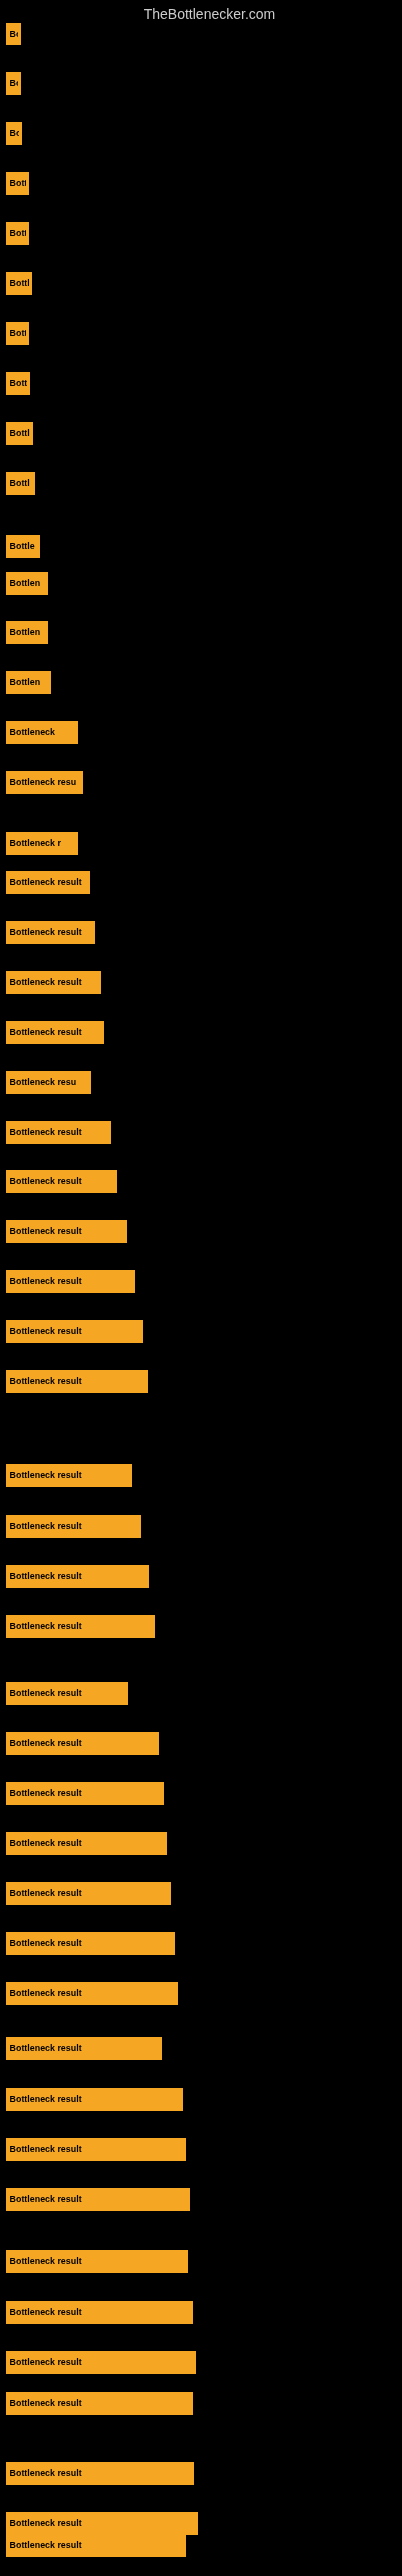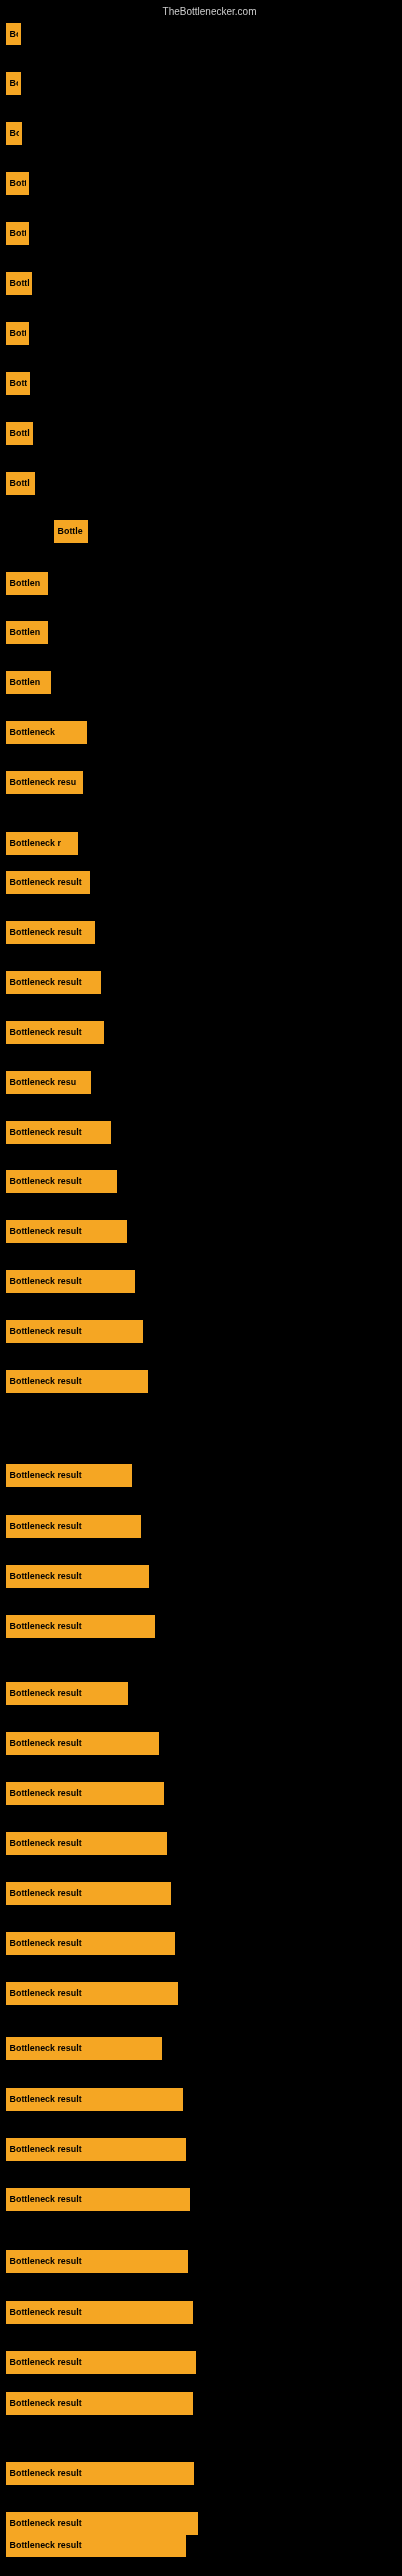--- a/index.html
+++ b/index.html
@@ -5,21 +5,21 @@
     * { margin: 0; padding: 0; box-sizing: border-box; }
     body {
       background-color: #000;
       width: 403px;
       min-height: 2576px;
       font-family: Arial, sans-serif;
       position: relative;
     }
     .site-title {
       color: #ccc;
-      font-size: 10px;
+      font-size: 14px;
       text-align: center;
       padding: 6.4px 0 3.2px 0;
       position: absolute;
       top: 0;
       left: 16px;
       right: 0;
     }
     .bar-container {
       position: absolute;
       left: 6.4px;
@@ -88,42 +88,42 @@
     <div class="bar-container" style="top: 422px;">
       <div class="bar" style="width: 26.6px;">
         <span class="bar-label">Bottl</span>
       </div>
     </div>
     <div class="bar-container" style="top: 472px;">
       <div class="bar" style="width: 29px;">
         <span class="bar-label">Bottl</span>
       </div>
     </div>
-    <div class="bar-container" style="top: 520px; margin-left: 48px;">
+    <div class="bar-container" style="top: 535px;">
       <div class="bar" style="width: 34px;">
         <span class="bar-label">Bottle</span>
       </div>
     </div>
     <div class="bar-container" style="top: 572px;">
       <div class="bar" style="width: 42px;">
         <span class="bar-label">Bottlen</span>
       </div>
     </div>
     <div class="bar-container" style="top: 621px;">
       <div class="bar" style="width: 42px;">
         <span class="bar-label">Bottlen</span>
       </div>
     </div>
     <div class="bar-container" style="top: 671px;">
       <div class="bar" style="width: 45px;">
         <span class="bar-label">Bottlen</span>
       </div>
     </div>
     <div class="bar-container" style="top: 721px;">
-      <div class="bar" style="width: 81px;">
+      <div class="bar" style="width: 72px;">
         <span class="bar-label">Bottleneck</span>
       </div>
     </div>
     <div class="bar-container" style="top: 771px;">
       <div class="bar" style="width: 77px;">
         <span class="bar-label">Bottleneck resu</span>
       </div>
     </div>
     <div class="bar-container" style="top: 832px;">
       <div class="bar" style="width: 72px;">

